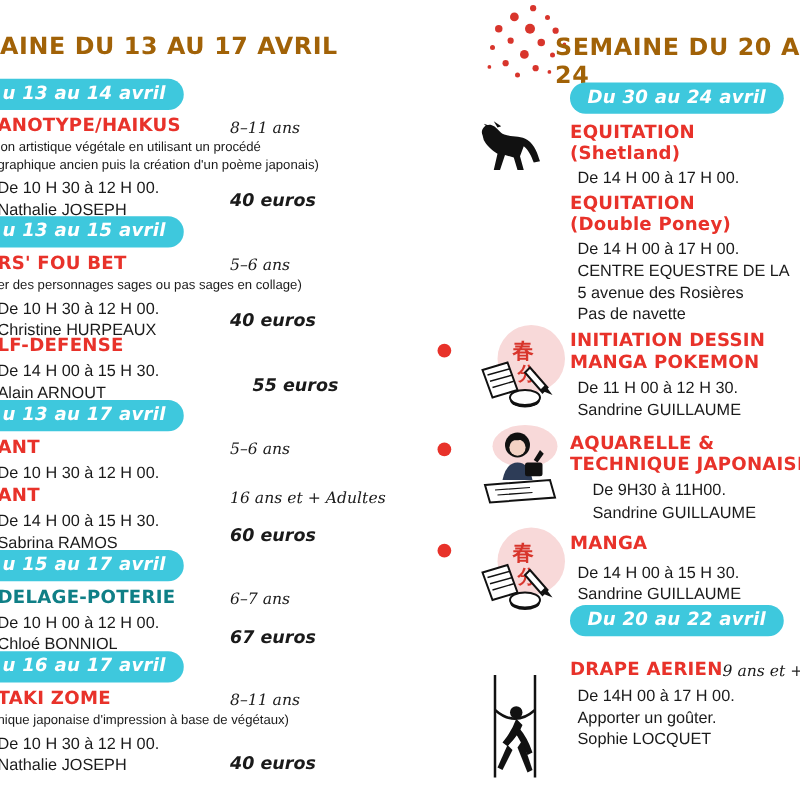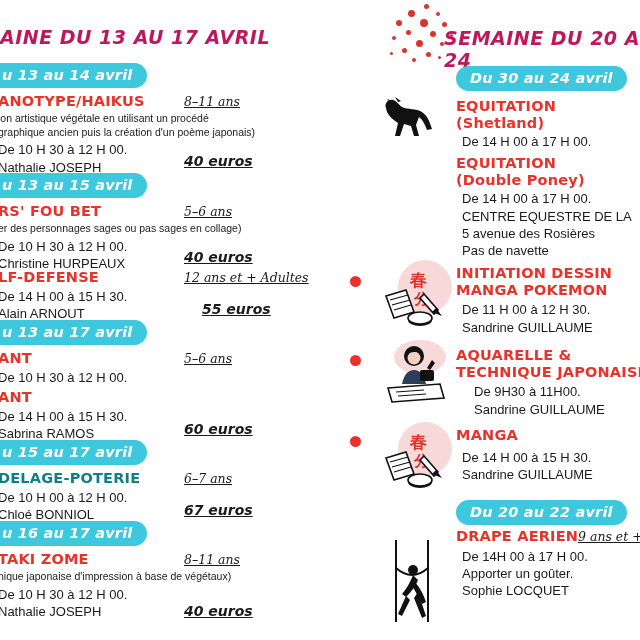--- a/index.html
+++ b/index.html
@@ -21,24 +21,23 @@
     position: absolute;
     top: 0;
   }
   .col-left  { left: -32px; width: 330px; }
   .col-right { left: 370px; width: 300px; }
 
   
   .week-title {
     font-family: "DejaVu Sans", sans-serif;
     font-weight: bold;
-    font-style: italic;
     font-size: 19px;
     letter-spacing: 0.5px;
-    color: #be185d;
+    color: #a16207;
   }
 
   
   .pill {
     display: inline-block;
     background: #3ec8dd;
     color: #ffffff;
     font-family: "DejaVu Sans", sans-serif;
     font-weight: bold;
     font-style: italic;
@@ -76,21 +75,21 @@
   .price {
     font-family: "DejaVu Sans", sans-serif;
     font-weight: bold;
     font-style: italic;
     font-size: 14px;
     color: #1a1a1a;
     white-space: nowrap;
   }
 
   
-  .meta-abs { position: absolute; text-decoration: underline; }
+  .meta-abs { position: absolute; }
 
   
   .dots { position: absolute; }
   .dot {
     position: absolute;
     border-radius: 50%;
     background: #d8352c;
   }
 
   
@@ -142,38 +141,38 @@
       <div class="line" style="margin-top:2px;">De 10 H 30 à 12 H 00.</div>
       <div class="line">Christine HURPEAUX</div>
       <div class="age meta-abs" style="left:186px; top:1px;">5–6 ans</div>
       <div class="price meta-abs" style="left:186px; top:46px;">40 euros</div>
     </div>
 
     <div class="act" style="position:absolute; left:30px; top:269px; width:300px;">
       <div class="act-title">LF-DEFENSE</div>
       <div class="line" style="margin-top:2px;">De 14 H 00 à 15 H 30.</div>
       <div class="line">Alain ARNOUT</div>
-      <div class="age meta-abs" style="left:186px; top:1px;">12 ans et + Adultes</div>
       <div class="price meta-abs" style="left:204px; top:32px;">55 euros</div>
     </div>
 
     <div style="position:absolute; left:20px; top:320px;">
       <span class="pill">u 13  au 17 avril</span>
     </div>
 
     <div class="act" style="position:absolute; left:30px; top:350px; width:300px;">
       <div class="act-title">ANT</div>
       <div class="line" style="margin-top:2px;">De 10 H 30 à 12 H 00.</div>
       <div class="age meta-abs" style="left:186px; top:1px;">5–6 ans</div>
     </div>
 
     <div class="act" style="position:absolute; left:30px; top:389px; width:300px;">
       <div class="act-title">ANT</div>
       <div class="line" style="margin-top:2px;">De 14 H 00 à 15 H 30.</div>
       <div class="line">Sabrina RAMOS</div>
+      <div class="age meta-abs" style="left:186px; top:1px;">16 ans et + Adultes</div>
       <div class="price meta-abs" style="left:186px; top:32px;">60 euros</div>
     </div>
 
     <div style="position:absolute; left:20px; top:440px;">
       <span class="pill">u 15  au 17 avril</span>
     </div>
 
     <div class="act" style="position:absolute; left:30px; top:470px; width:300px;">
       <div class="act-title teal">DELAGE-POTERIE</div>
       <div class="line" style="margin-top:2px;">De 10 H 00 à 12 H 00.</div>
@@ -317,21 +316,21 @@
       </svg>
     </div>
 
     <div class="act" style="position:absolute; left:86px; top:427px; width:214px;">
       <div class="act-title">MANGA</div>
       <div class="line" style="margin-top:5px; padding-left:6px;">De 14 H 00 à 15 H 30.</div>
       <div class="line" style="padding-left:6px;">Sandrine GUILLAUME</div>
 
     </div>
 
-    <div style="position:absolute; left:86px; top:500px;">
+    <div style="position:absolute; left:86px; top:484px;">
       <span class="pill">Du 20 au 22 avril</span>
     </div>
 
     <div class="illus" style="left:12px; top:538px; width:64px; height:96px;">
       <svg width="64" height="96" viewBox="0 0 64 96">
         <path d="M14 2 L14 84 M46 2 L46 84" stroke="#111" stroke-width="2" fill="none"></path>
         <path d="M14 30 Q30 44 46 30" stroke="#111" stroke-width="2" fill="none"></path>
         <circle cx="31" cy="32" r="5" fill="#111"></circle>
         <path d="M31 37 Q27 48 20 56 L24 59 Q33 50 36 42 Z" fill="#111"></path>
         <path d="M33 44 Q40 52 44 64 L40 66 Q34 54 30 48 Z" fill="#111"></path>

